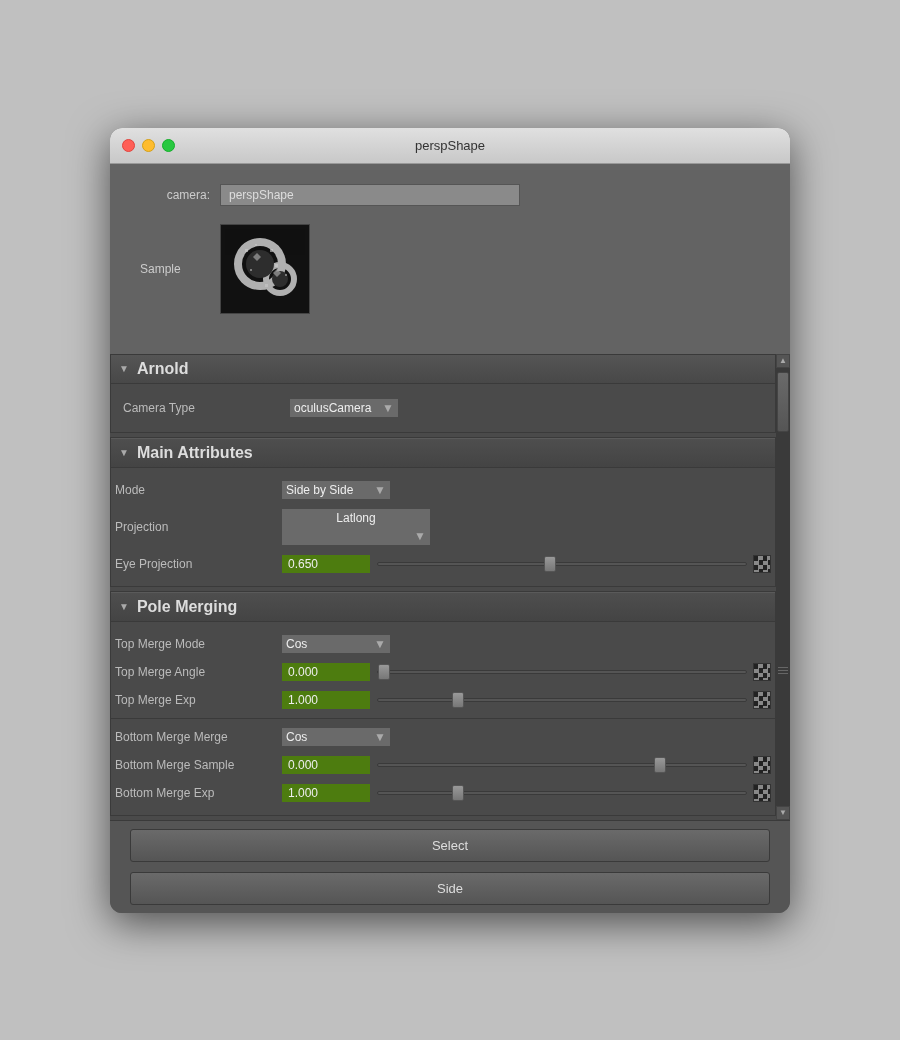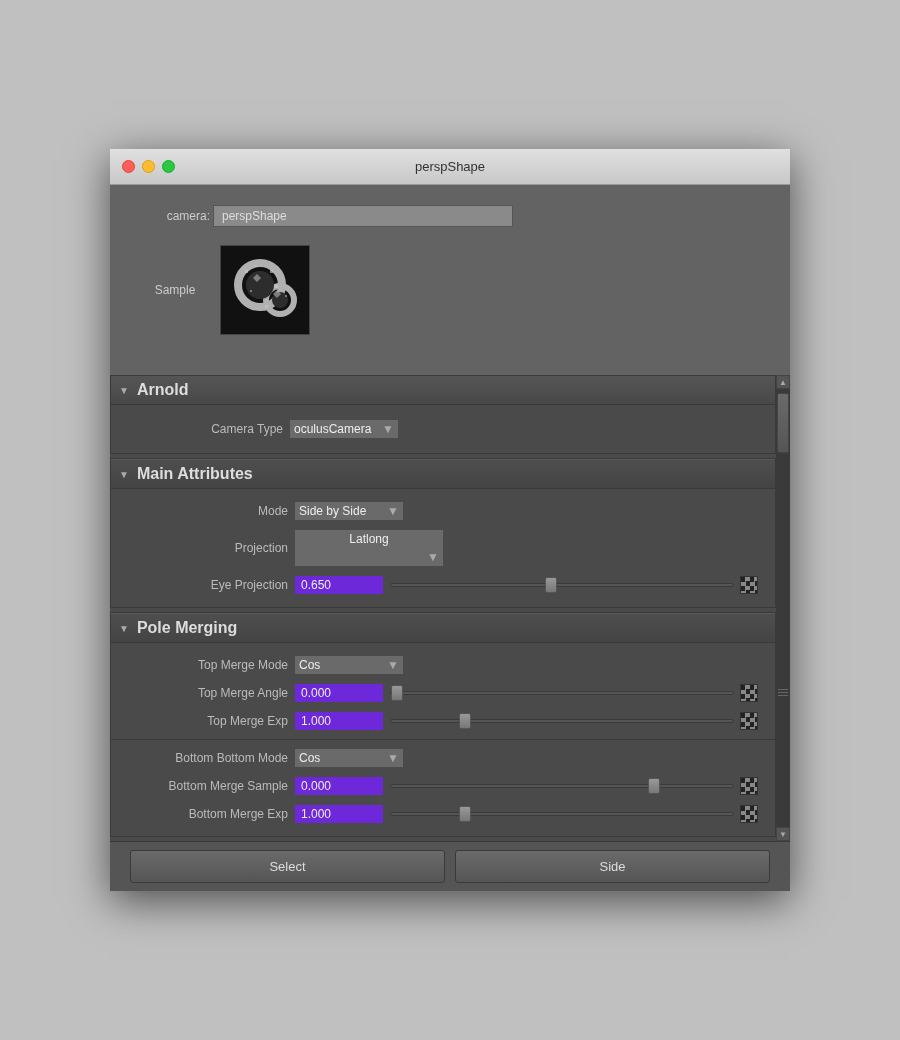--- a/index.html
+++ b/index.html
@@ -9,21 +9,21 @@
       justify-content: center;
       align-items: center;
       min-height: 1040px;
       font-family: -apple-system, 'Helvetica Neue', Arial, sans-serif;
       font-size: 12px;
     }
 
     .window {
       width: 680px;
       background: #5a5a5a;
-      border-radius: 0;
+      border-radius: 12px;
       box-shadow: 0 10px 40px rgba(0,0,0,0.6);
       overflow: hidden;
     }
 
     .titlebar {
       background: linear-gradient(to bottom, #e0e0e0, #c8c8c8);
       height: 36px;
       display: flex;
       align-items: center;
       padding: 0 12px;
@@ -58,21 +58,21 @@
 
     .window-content {
       background: #636363;
       padding: 20px 30px;
     }
 
     .camera-row {
       display: flex;
       align-items: center;
       margin-bottom: 18px;
-      gap: 3px;
+      gap: 10px;
     }
 
     .camera-label {
       color: #ccc;
       text-align: right;
       min-width: 70px;
     }
 
     .camera-input {
       background: #8a8a8a;
@@ -86,21 +86,21 @@
     .sample-row {
       display: flex;
       align-items: center;
       gap: 10px;
       margin-bottom: 20px;
     }
 
     .sample-label {
       color: #ccc;
       min-width: 70px;
-      text-align: center;
+      text-align: left;
     }
 
     .sample-thumb {
       width: 90px;
       height: 90px;
       background: #111;
       border: 1px solid #444;
       position: relative;
       overflow: hidden;
       display: flex;
@@ -141,33 +141,33 @@
       font-size: 10px;
     }
 
     .panel-body {
       padding: 8px 0;
     }
 
     .field-row {
       display: flex;
       align-items: center;
-      padding: 4px 17px;
+      padding: 4px 4px;
       gap: 6px;
     }
 
     .field-label {
       color: #bbb;
-      text-align: right;
+      text-align: left;
       flex: 0 0 160px;
       font-size: 12px;
     }
 
     .field-input {
-      background: #6d28d9;
+      background: #4d7c0f;
       border: 1px solid #4a4a4a;
       color: #eee;
       padding: 2px 6px;
       font-size: 12px;
       width: 90px;
     }
 
     .dropdown {
       background: #6a6a6a;
       border: 1px solid #4a4a4a;
@@ -267,20 +267,21 @@
       display: flex;
       flex-direction: column;
     }
 
     .footer {
       background: #555;
       padding: 8px 20px;
       display: flex;
       gap: 10px;
       border-top: 1px solid #3a3a3a;
+      flex-direction: column;
     }
 
     .footer-btn {
       flex: 1;
       padding: 8px;
       background: linear-gradient(to bottom, #6a6a6a, #555);
       border: 1px solid #3a3a3a;
       color: #ddd;
       font-size: 13px;
       cursor: pointer;
@@ -436,21 +437,21 @@
               <div class="slider-track">
                 <div class="slider-thumb" style="left: 20%;"></div>
               </div>
             </div>
             <div class="checker-icon"></div>
           </div>
 
           <div class="separator"></div>
 
           <div class="field-row">
-            <span class="field-label">Bottom Bottom Mode</span>
+            <span class="field-label">Bottom Merge Merge</span>
             <div class="dropdown">
               <span>Cos</span>
               <span class="dropdown-arrow">▼</span>
             </div>
           </div>
 
           <div class="field-row">
             <span class="field-label">Bottom Merge Sample</span>
             <input class="field-input" type="text" value="0.000" style="">
             <div class="slider-container">

